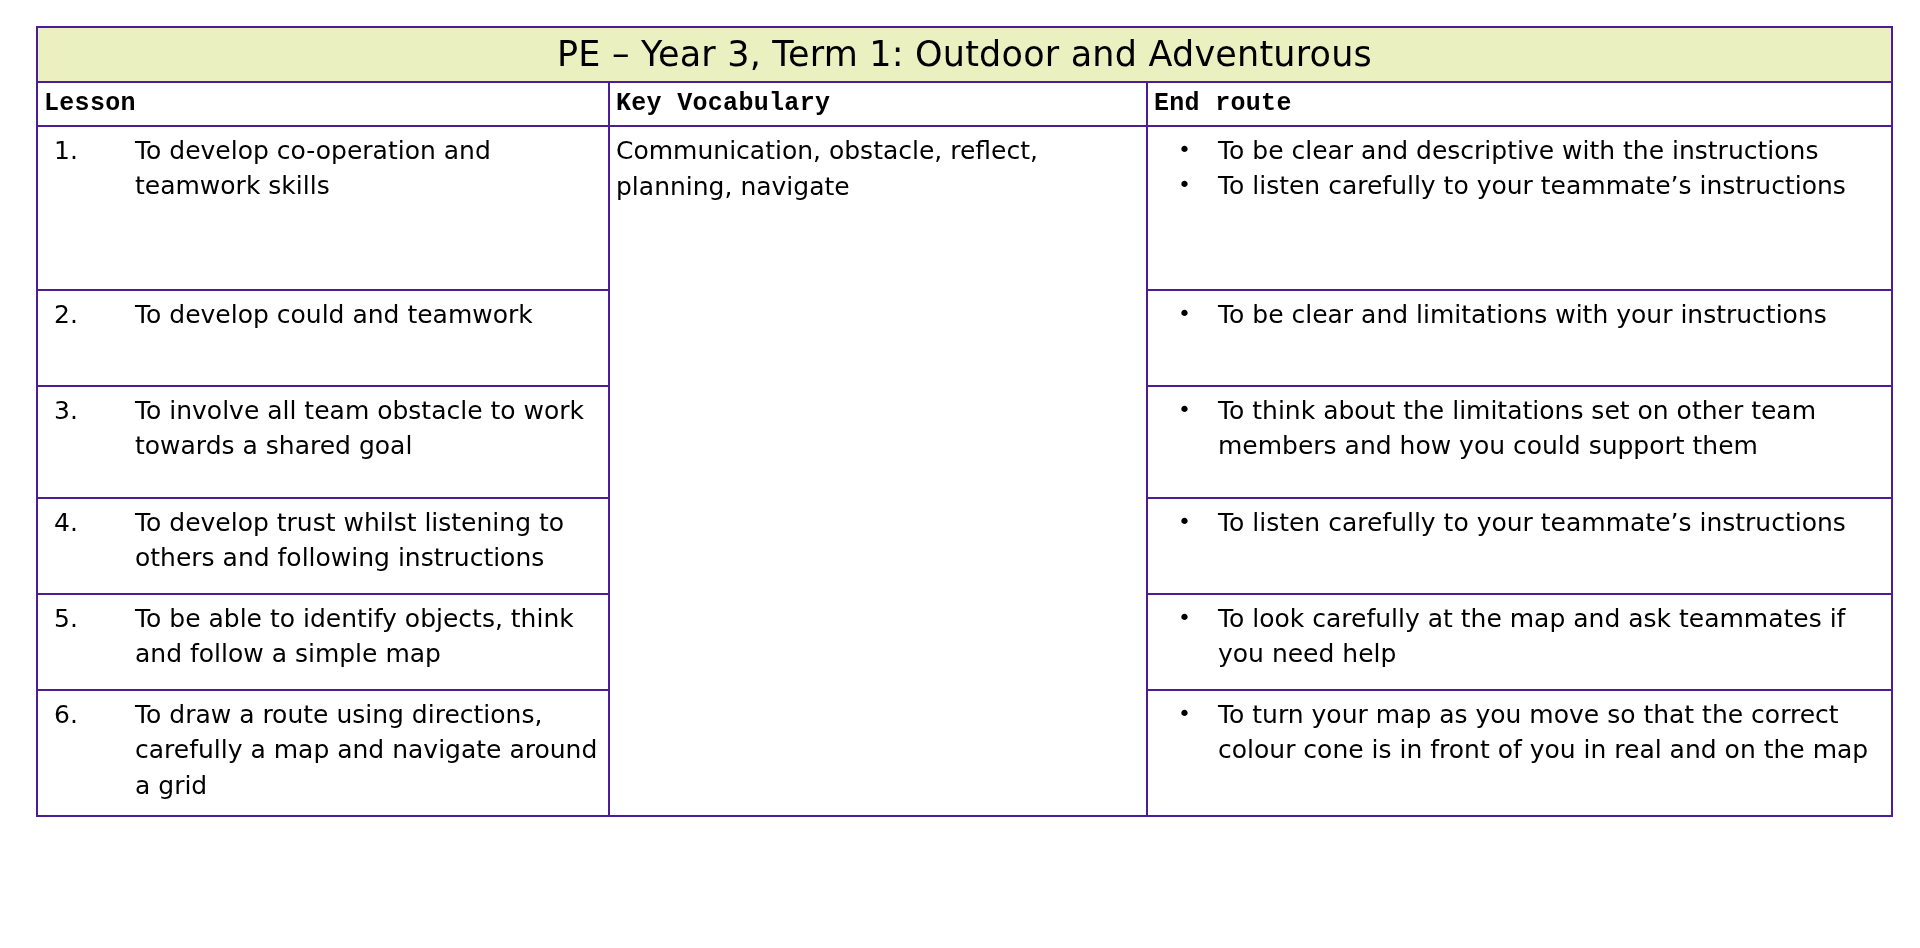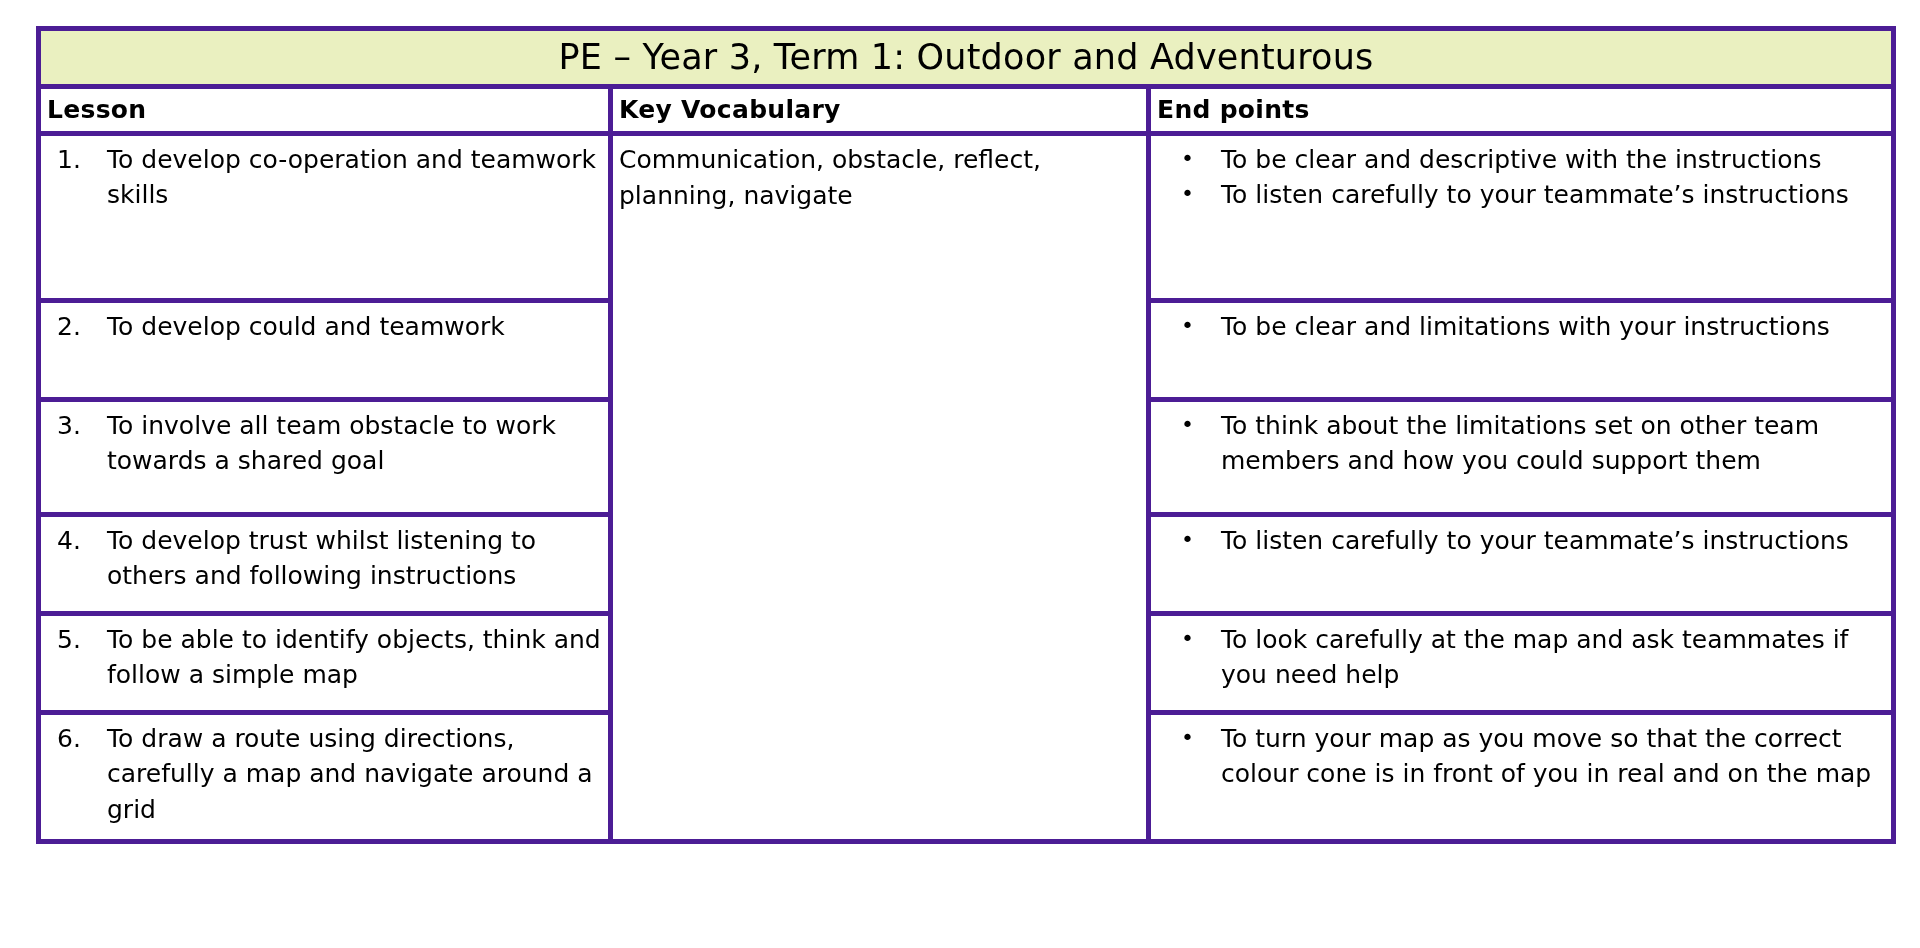--- a/index.html
+++ b/index.html
@@ -25,21 +25,21 @@
 
   table.curriculum {
     border-collapse: collapse;
     table-layout: fixed;
     width: 1855px;
     background: #ffffff;
   }
 
   table.curriculum td,
   table.curriculum th {
-    border: 5px solid #4c1d95;
+    border: 2px solid #4c1d95;
     vertical-align: top;
     padding: 6px;
     background: #ffffff;
   }
 
   
   .title-cell {
     background: #eaf0c0 !important;
     text-align: center;
     padding: 12px 10px 16px 10px;
@@ -54,40 +54,42 @@
   }
 
   
   .col-head {
     font-weight: bold;
     font-size: 25px;
     line-height: 1.2;
     padding: 10px 14px 12px 14px;
     text-align: left;
     letter-spacing: 0.3px;
+    font-family: Liberation Mono, monospace;
   }
 
   
   .lesson-cell {
     padding: 14px 12px 16px 12px;
   }
   .lesson-item {
     display: flex;
     align-items: flex-start;
     font-size: 25px;
     line-height: 1.42;
   }
   .lesson-num {
     flex: 0 0 auto;
     width: 60px;
     padding-left: 10px;
     box-sizing: border-box;
   }
   .lesson-text {
     flex: 1 1 auto;
+    margin-left: 31px;
   }
 
   
   .vocab-cell {
     vertical-align: middle;
     padding: 14px 18px 14px 16px;
     font-size: 25px;
     line-height: 1.44;
     margin-left: 6px;
   }
@@ -143,21 +145,21 @@
 
       <tr>
         <td class="title-cell" colspan="3">
           <div class="title-text">PE – Year 3, Term 1: Outdoor and Adventurous</div>
         </td>
       </tr>
 
       <tr>
         <td class="col-head">Lesson</td>
         <td class="col-head">Key Vocabulary</td>
-        <td class="col-head">End points</td>
+        <td class="col-head">End route</td>
       </tr>
 
       <tr>
         <td class="lesson-cell row-l1">
           <div class="lesson-item">
             <span class="lesson-num">1.</span>
             <span class="lesson-text">To develop co-operation and teamwork skills</span>
           </div>
         </td>
 

